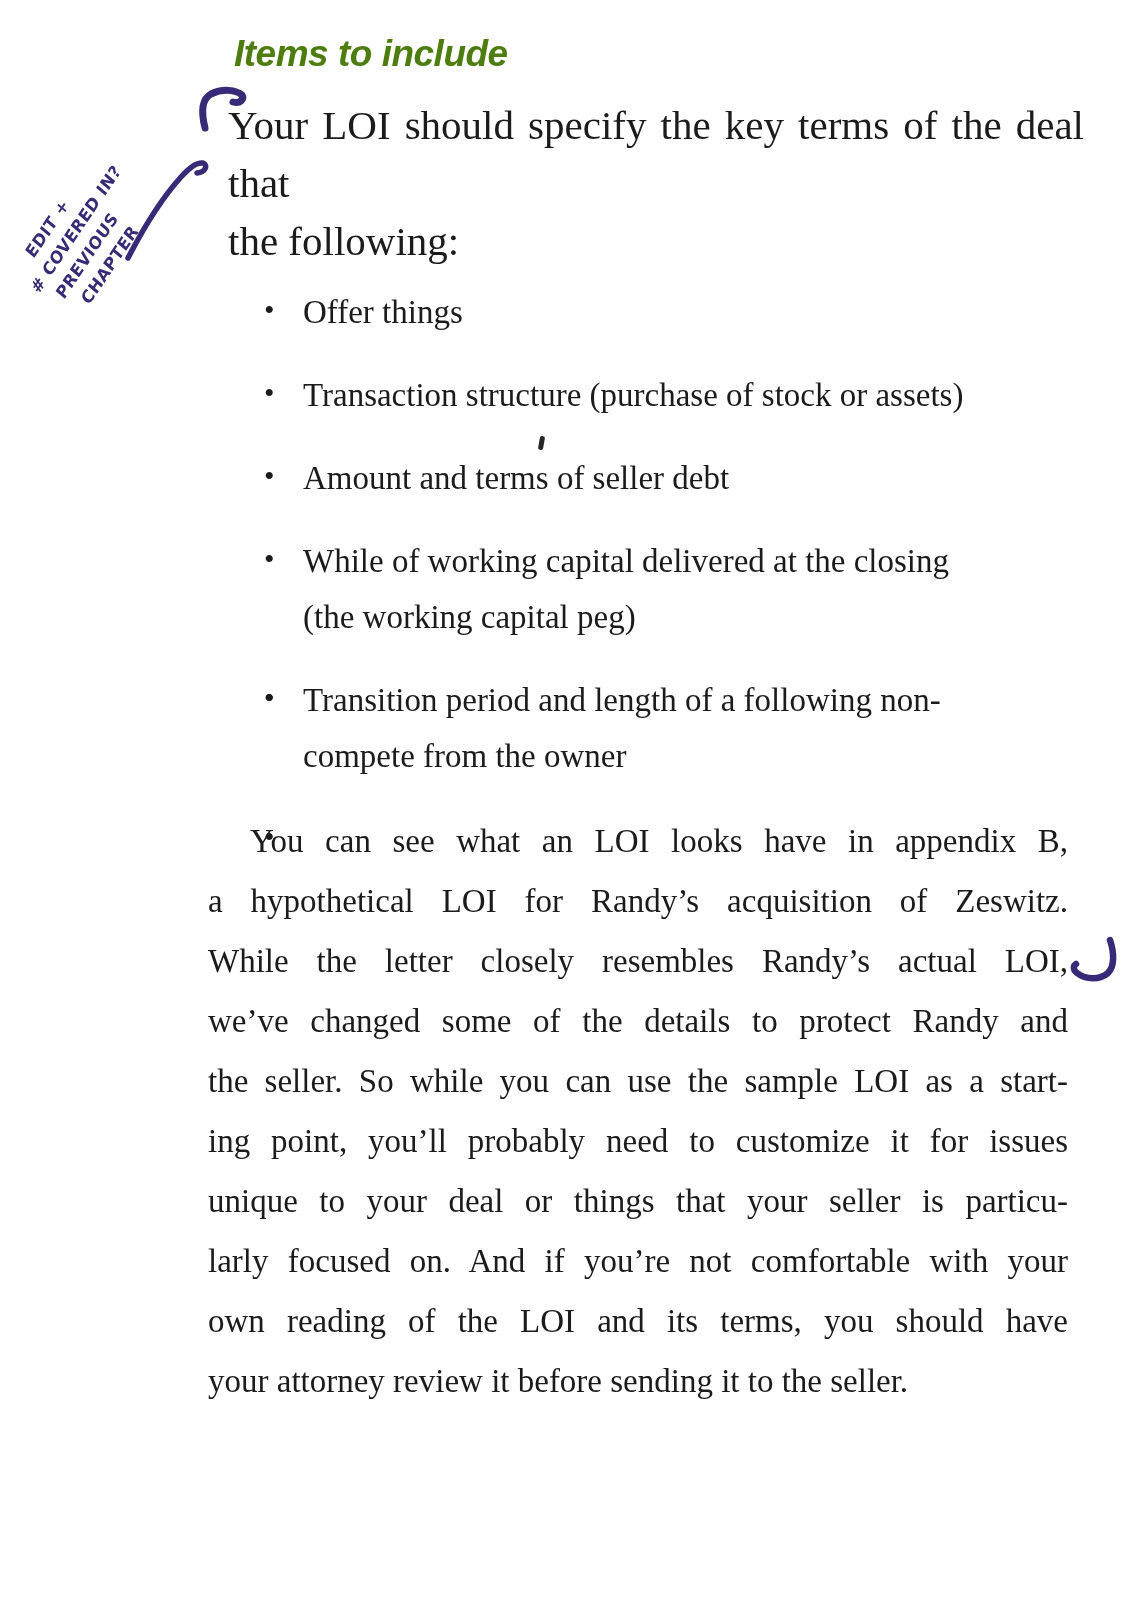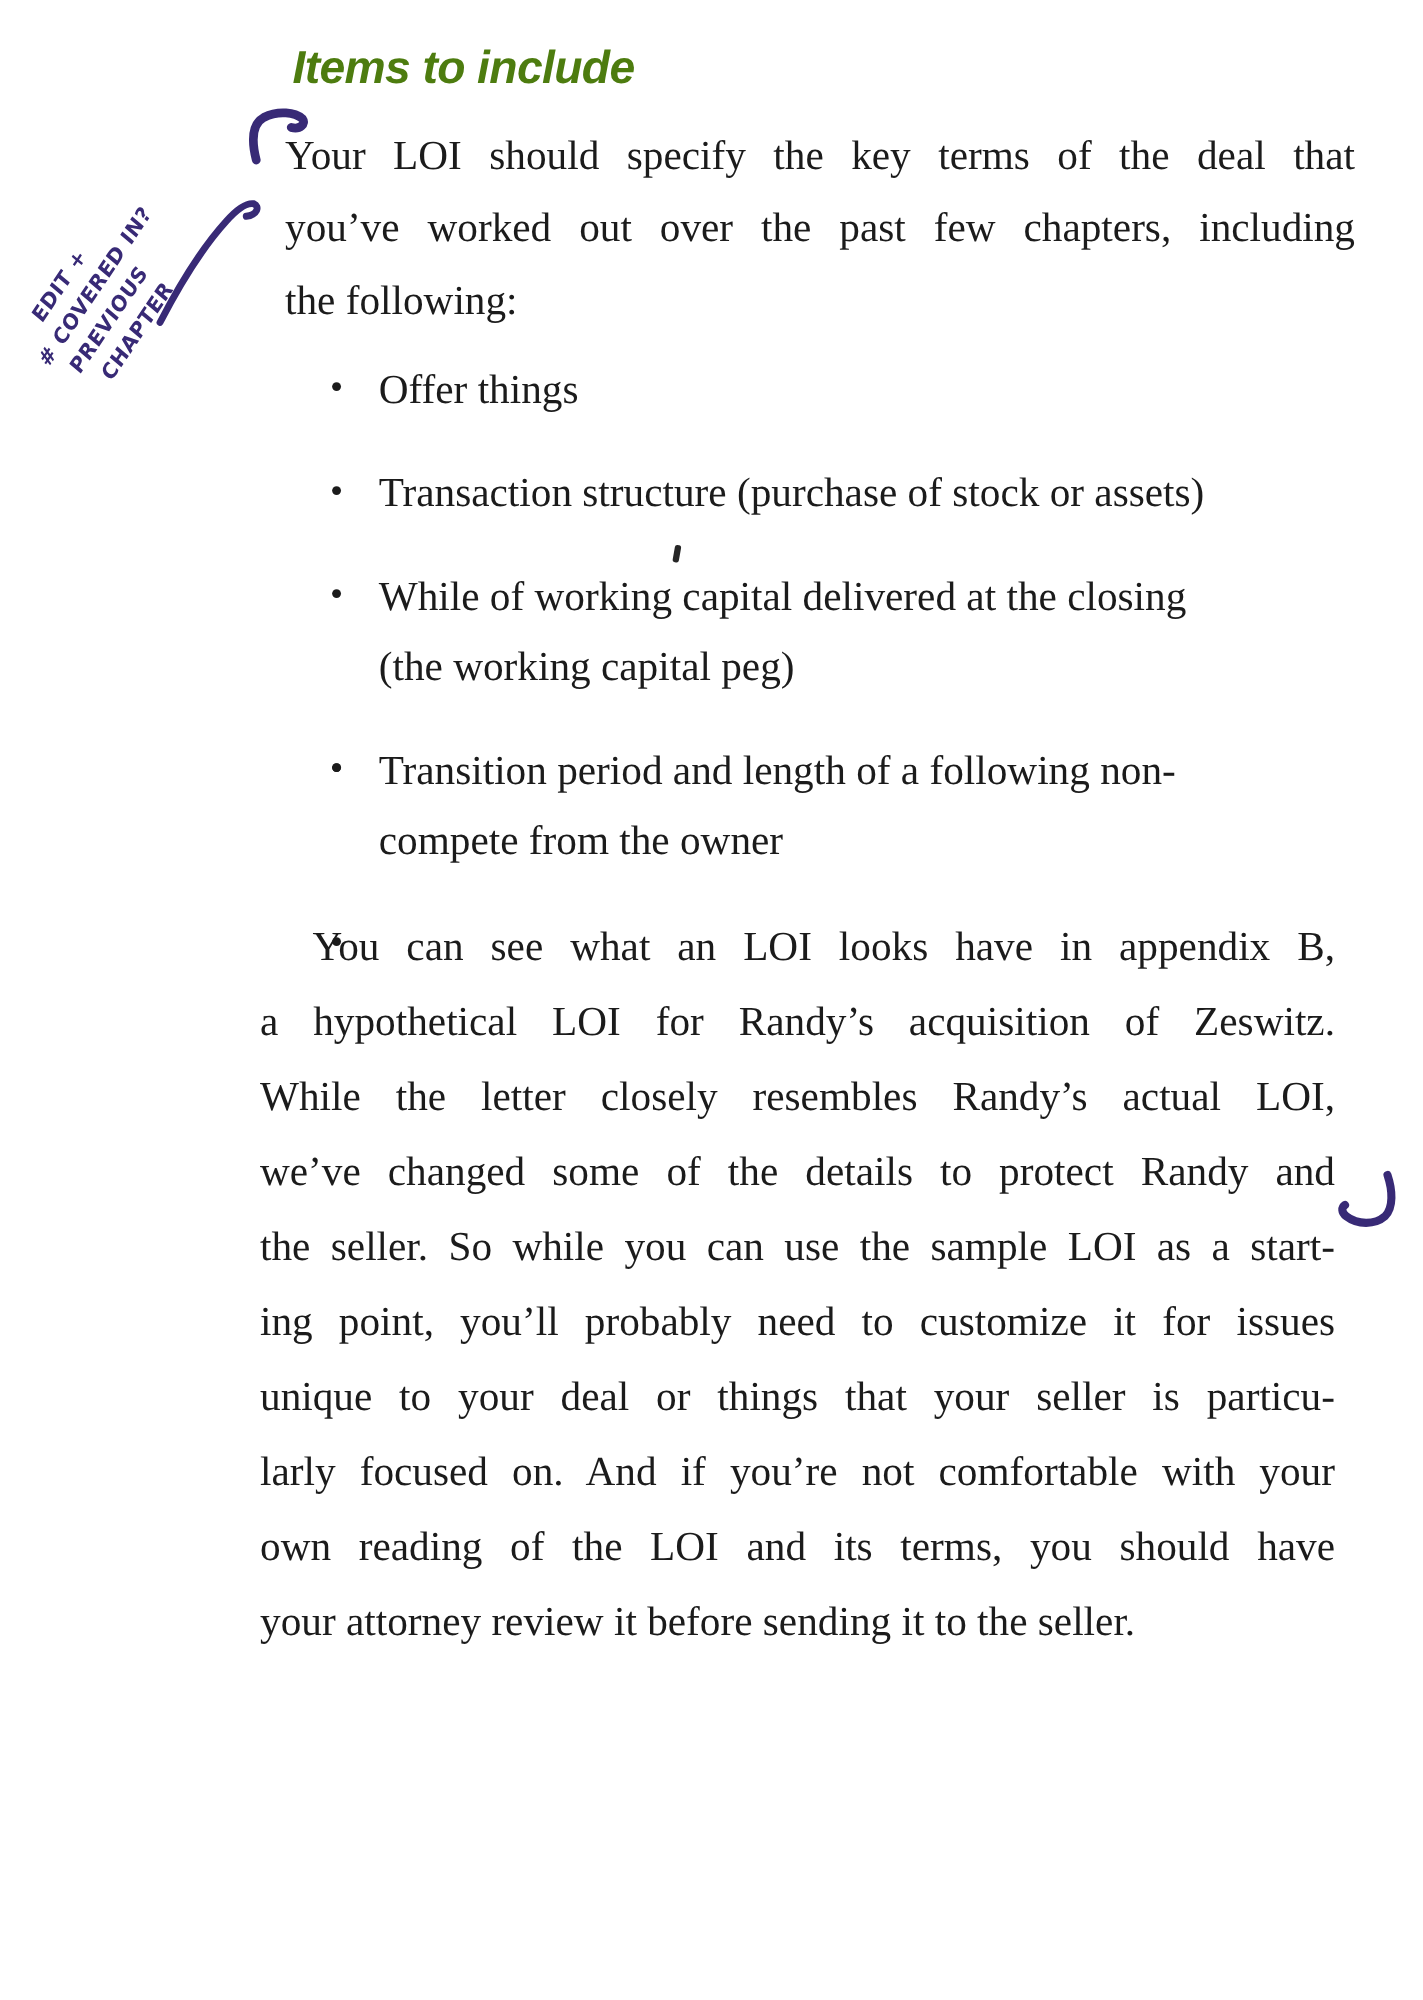--- a/index.html
+++ b/index.html
@@ -23,21 +23,21 @@
     font-weight:700;
     font-style:italic;
     font-size:37px;
     line-height:48px;
     color:#4d7c0f;
     letter-spacing:-0.5px;
   }
   .intro{
     margin:18px 0 0 20px;
     width:856px;
-    font-size:33px;
+    font-size:41px;
     line-height:58px;
   }
   .line{display:block;}
   .just{
     text-align:justify;
     text-align-last:justify;
     -moz-text-align-last:justify;
   }
   .list{
     list-style:none;
@@ -120,32 +120,35 @@
 </svg>
 
 <div class="stray-mark"></div>
 
 <div class="content">
 
   <h2 class="heading">Items to include</h2>
 
   <div class="intro">
     <span class="line just">Your LOI should specify the key terms of the deal that</span>
-    <span class="line just">you’ve worked out over the past few chapters, including</span>
     <span class="line">the following:</span>
   </div>
 
   <ul class="list">
     <li>
       <span class="bullet-dot"></span>
       <span class="line bullet-line">Offer things</span>
     </li>
     <li>
       <span class="bullet-dot"></span>
       <span class="line bullet-line">Transaction structure (purchase of stock or assets)</span>
+    </li>
+    <li>
+      <span class="bullet-dot"></span>
+      <span class="line bullet-line">Amount and terms of seller debt</span>
     </li>
     <li>
       <span class="bullet-dot"></span>
       <span class="line bullet-line">While of working capital delivered at the closing</span>
       <span class="line bullet-line">(the working capital peg)</span>
     </li>
     <li>
       <span class="bullet-dot"></span>
     </li>
     <li>

